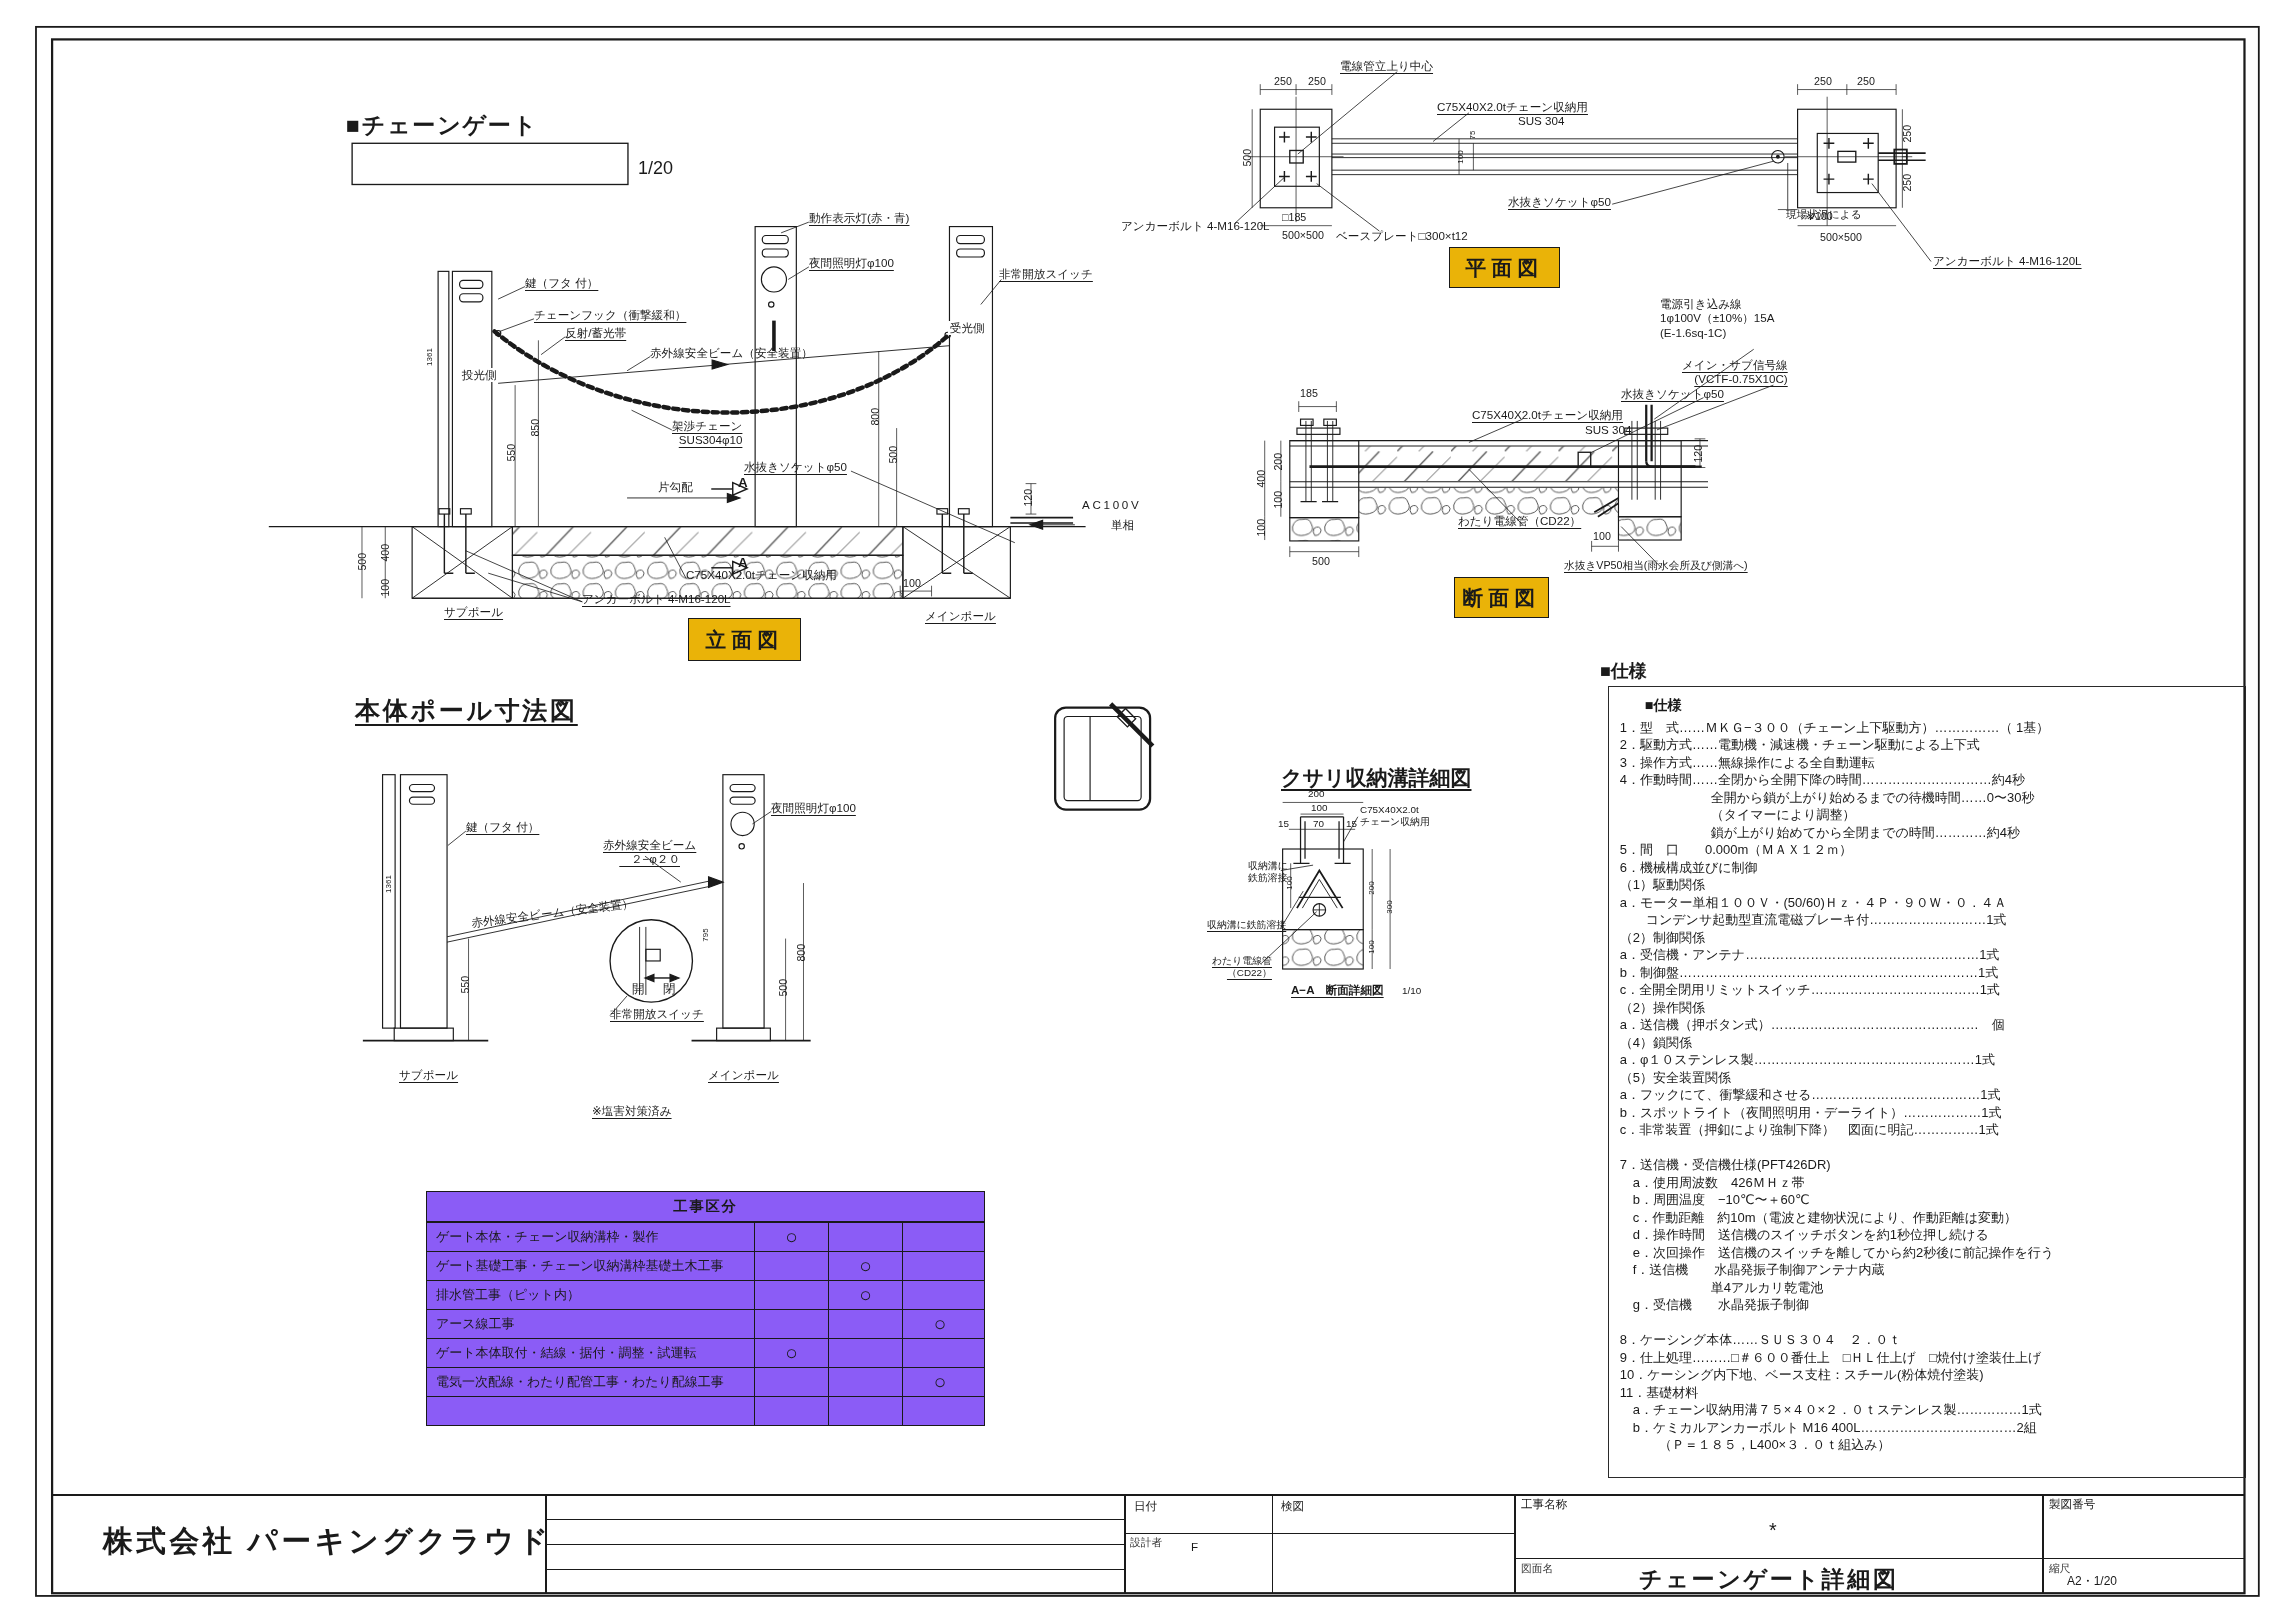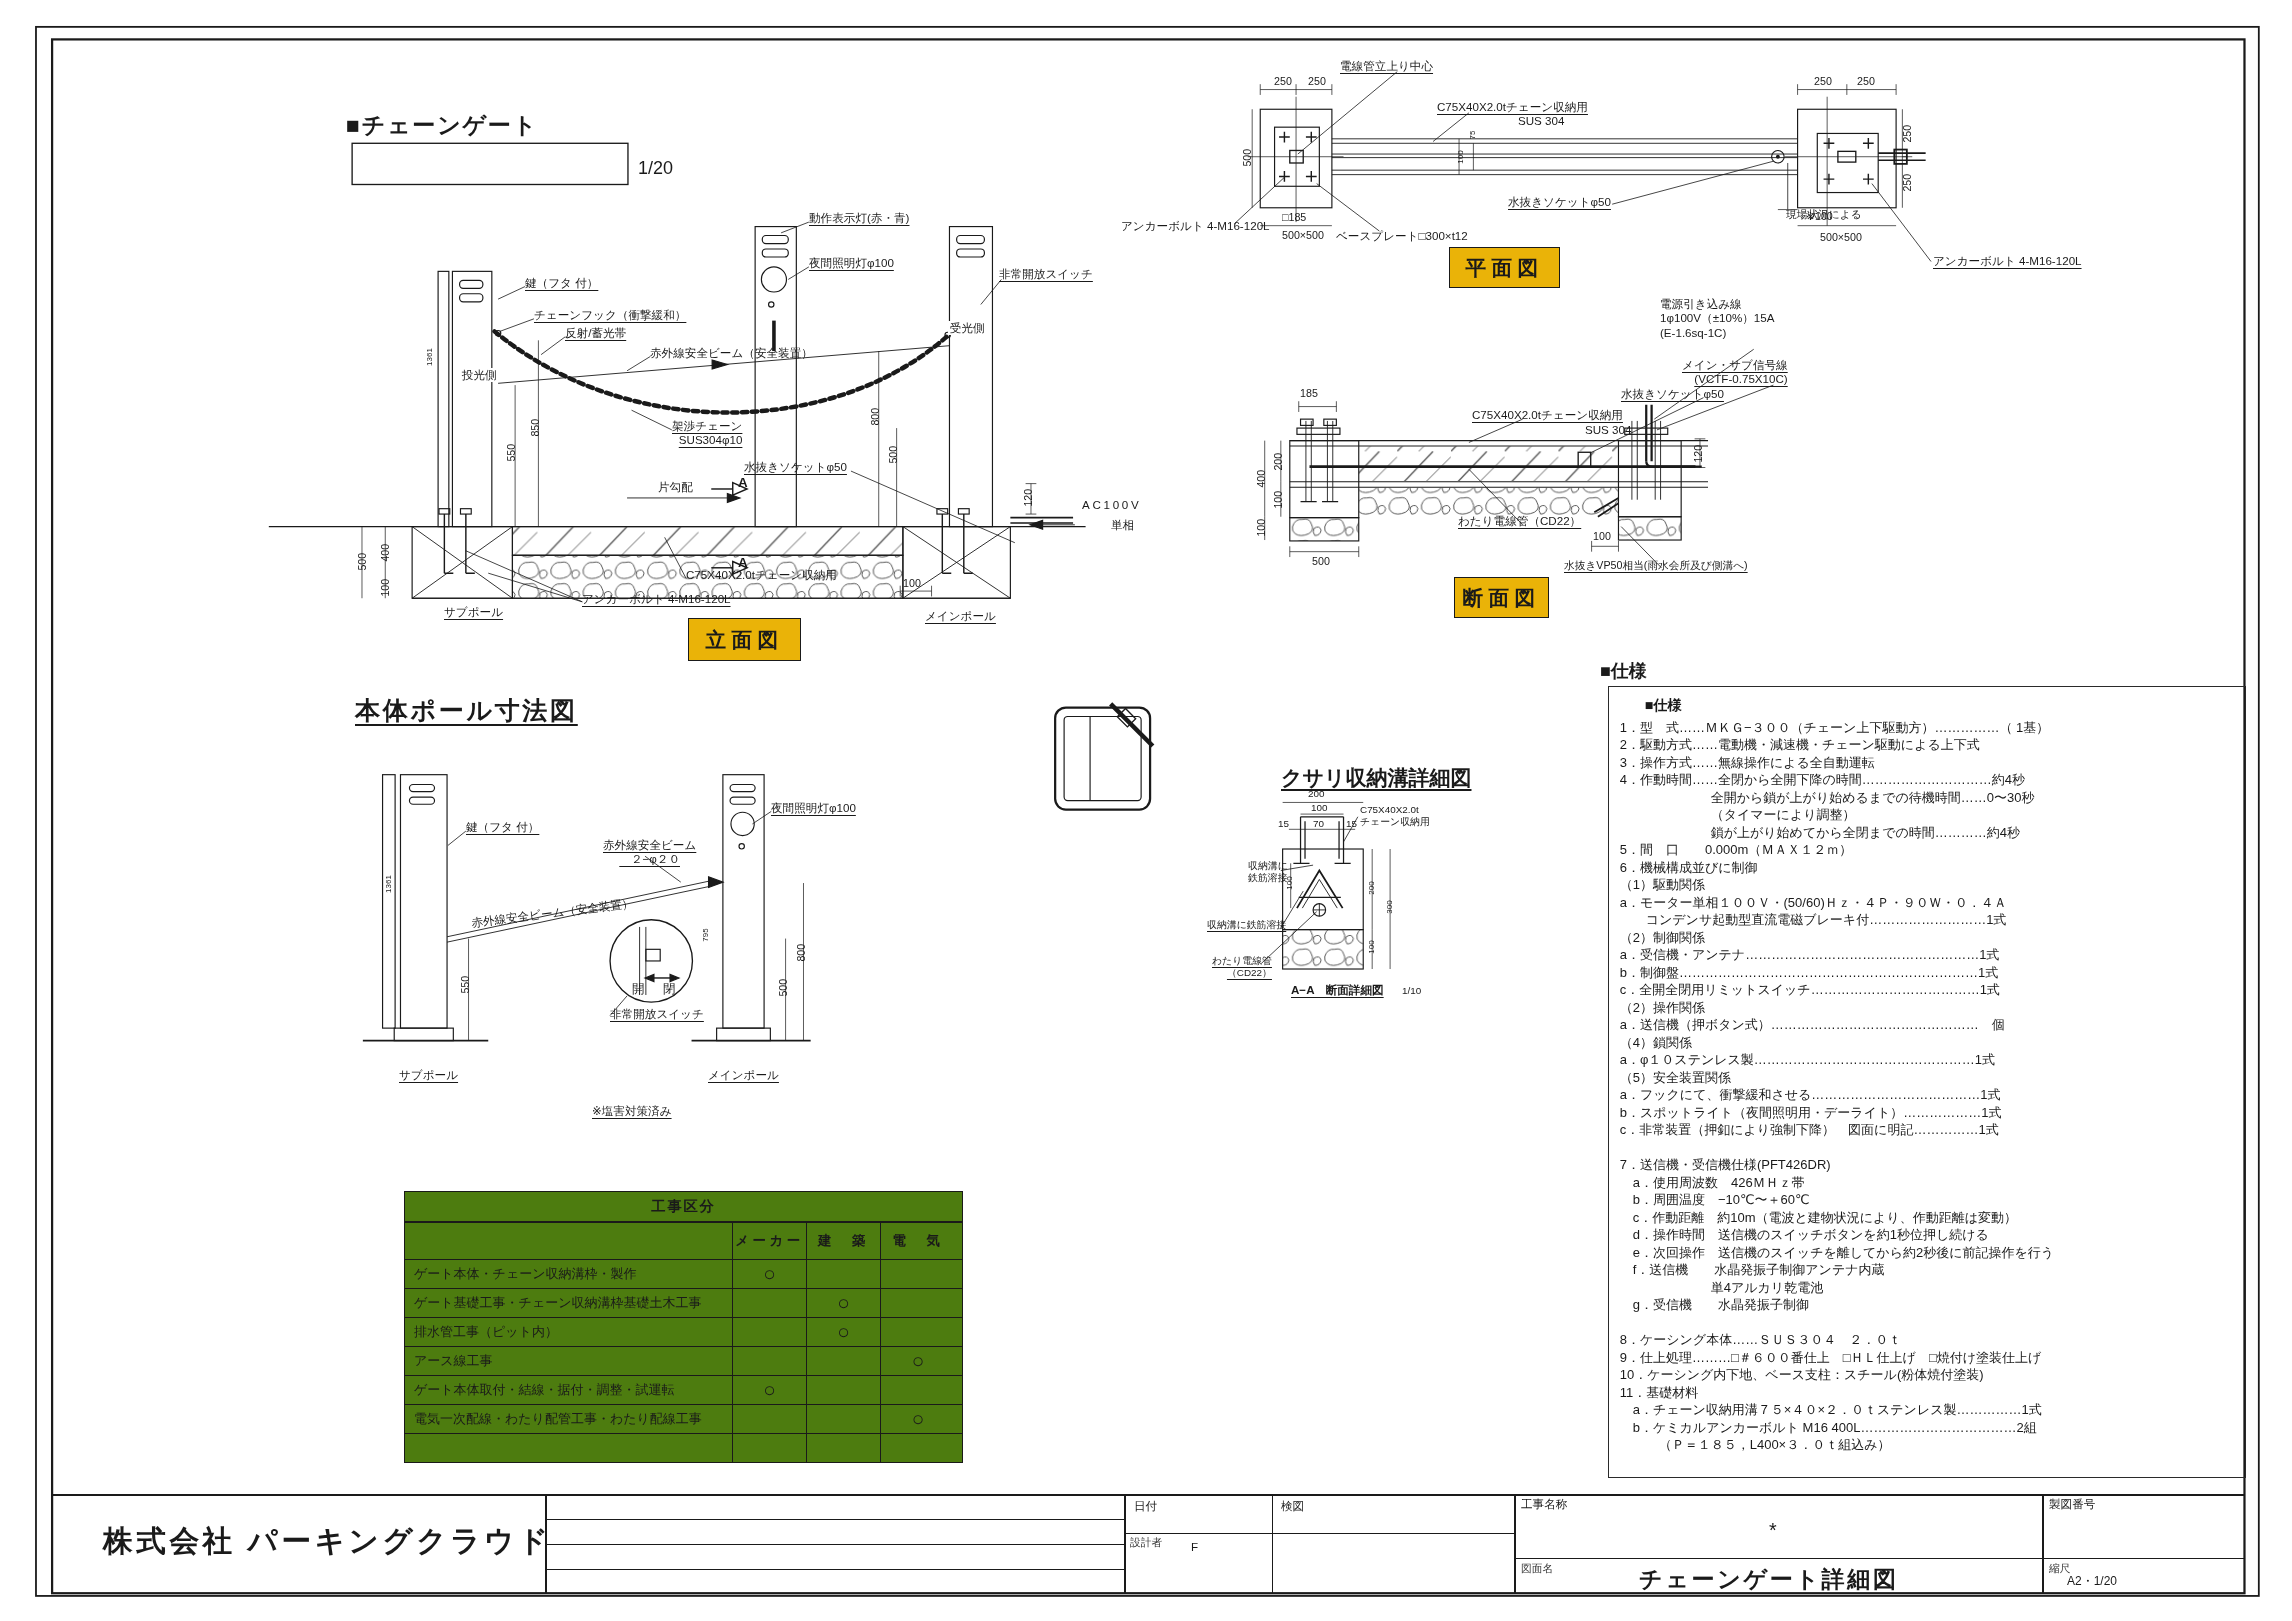--- a/index.html
+++ b/index.html
@@ -20,21 +20,21 @@
   .vbox{position:absolute;border:1.8px solid #1a1a1a;background:#eab308;display:flex;align-items:center;
         justify-content:center;font-size:20.6px;font-weight:bold;letter-spacing:5.4px;}
   .scaleTxt{position:absolute;font-size:18px;}
   
   .specs{position:absolute;left:1608px;top:686px;width:638px;height:792px;border:1.8px solid #2a2a2a;
          box-sizing:border-box;padding:7.2px 10.7px;overflow:hidden;}
   .specs-head-outer{position:absolute;left:1600px;top:659px;font-size:18px;font-weight:bold;}
   .specs-head-inner{font-size:14.3px;font-weight:bold;margin:1.8px 0 3.6px 25px;}
   .spec-line{font-size:13px;line-height:17.5px;min-height:17.5px;white-space:pre;}
   
-  .wt{position:absolute;left:404px;top:1191px;width:557px;border:1.8px solid #1a1a1a;background:#4d7c0f;}
+  .wt{position:absolute;left:426px;top:1191px;width:557px;border:1.8px solid #1a1a1a;background:#8b5cf6;}
   .wt-title{height:29px;border-bottom:2.7px double #1a1a1a;display:flex;align-items:center;justify-content:center;
             font-size:14.3px;font-weight:bold;letter-spacing:1.8px;}
   .wt-head{display:flex;height:36px;border-bottom:1.3px solid #1a1a1a;}
   .wt-head .wt-label{border-right:1.3px solid #1a1a1a;}
   .wt-label{width:328px;box-sizing:border-box;padding-left:9px;display:flex;align-items:center;font-size:13px;}
   .wt-col{width:74px;box-sizing:border-box;border-right:1.3px solid #1a1a1a;display:flex;align-items:center;
           justify-content:center;font-size:13.4px;font-weight:bold;letter-spacing:3.6px;}
   .wt-col:last-child{border-right:none;}
   .wt-row{display:flex;height:28px;border-bottom:1.3px solid #1a1a1a;}
   .wt-row:last-child{border-bottom:none;}
@@ -425,26 +425,20 @@
         <div class="spec-line">10．ケーシング内下地、ベース支柱：スチール(粉体焼付塗装)</div>
         <div class="spec-line">11．基礎材料</div>
         <div class="spec-line">　a．チェーン収納用溝７５×４０×２．０ｔステンレス製……………1式</div>
         <div class="spec-line">　b．ケミカルアンカーボルト M16 400L………………………………2組</div>
         <div class="spec-line">　　　（Ｐ＝１８５，L400×３．０ｔ組込み）</div>
       </div>
   </div>
 
   <div class="wt">
     <div class="wt-title">工事区分</div>
-    <div class="wt-head">
-      <div class="wt-label"></div>
-      <div class="wt-col">メーカー</div>
-      <div class="wt-col">建　築</div>
-      <div class="wt-col">電　気</div>
-    </div>
     <div>
 
         <div class="wt-row">
           <div class="wt-label">ゲート本体・チェーン収納溝枠・製作</div>
           <div class="wt-mark">○</div>
           <div class="wt-mark"></div>
           <div class="wt-mark"></div>
         </div>
 
         <div class="wt-row">

